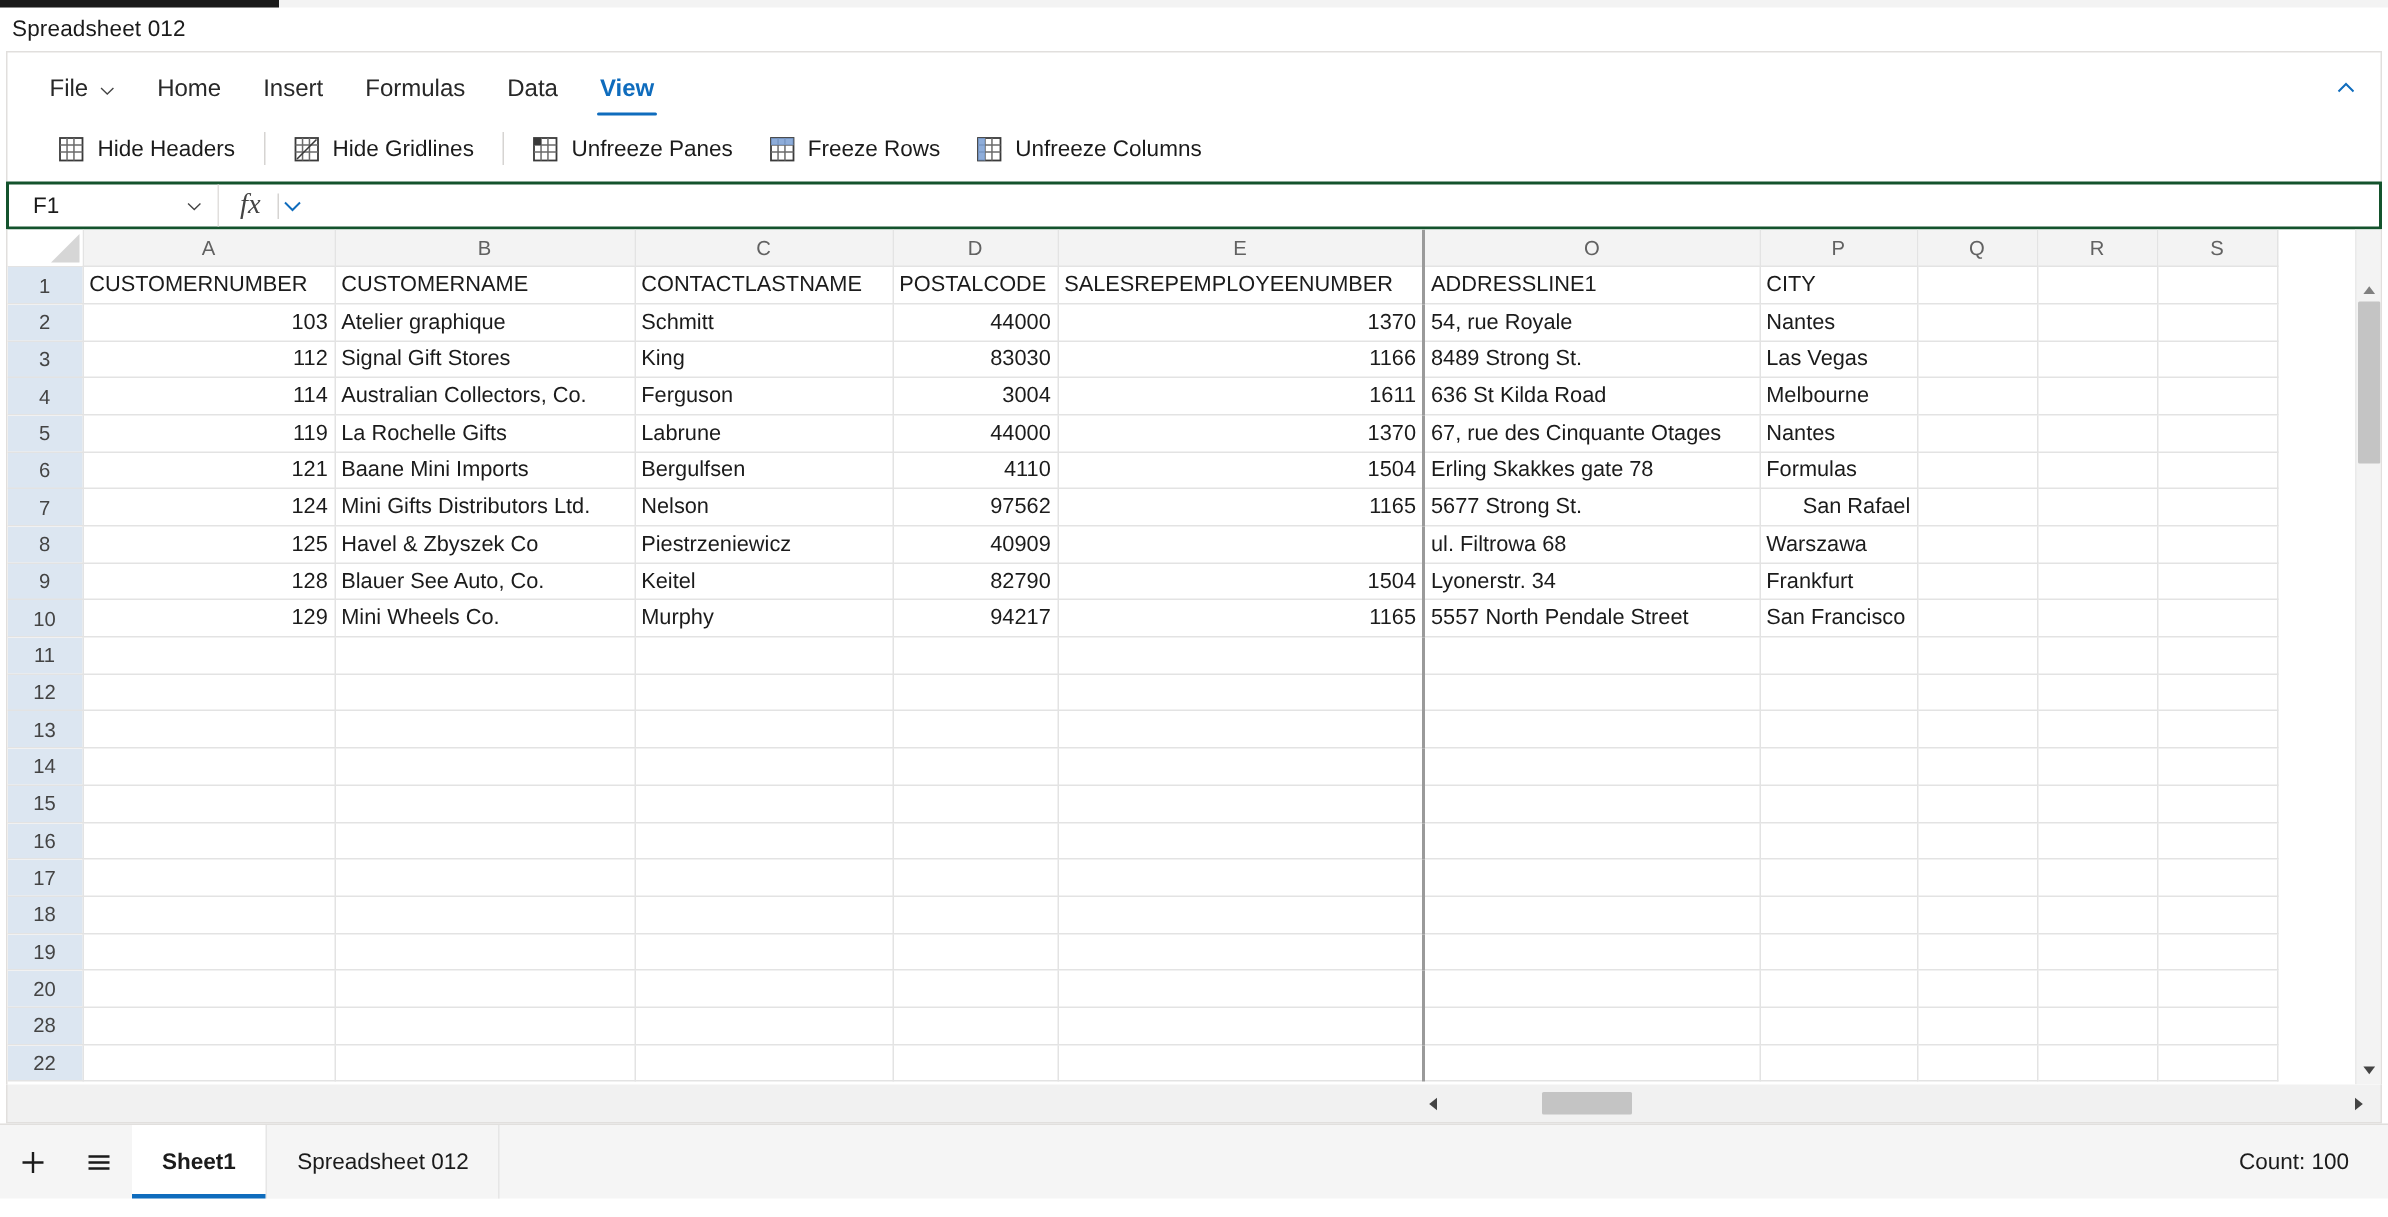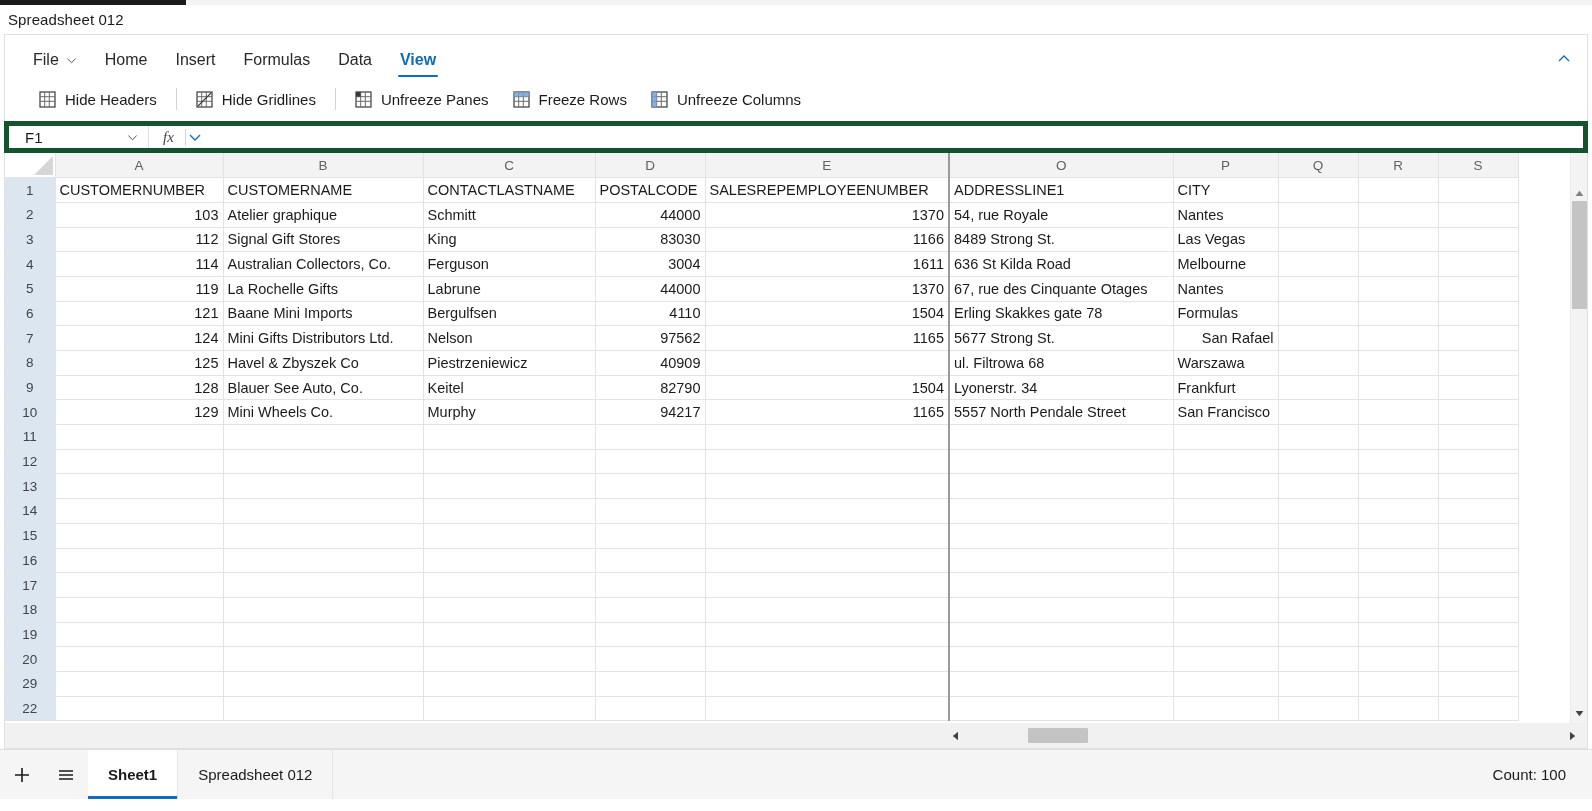--- a/index.html
+++ b/index.html
@@ -87,34 +87,34 @@
     width: 1px; height: 22px; background: #d6d4d2;
     margin: 0 7px;
   }
   .grid-icon { width: 17px; height: 17px; display: block; }
 
   
   .formula-bar {
     margin: 0 4px;
     height: 32px;
     display: flex; align-items: center;
-    border: 5px solid #14532d;
+    border: 2px solid #14532d;
     background: #ffffff;
     position: relative;
   }
   .name-box {
     width: 140px; height: 100%;
     display: flex; align-items: center; justify-content: space-between;
     padding: 0 10px 0 16px;
     border-right: 1px solid #e1dfdd;
     font-size: 15px; color: #1b1b1b;
   }
   .fx-label {
     padding: 0 11px 0 14px;
-    font-size: 15px; font-style: italic;
+    font-size: 19px; font-style: italic;
     font-family: "Liberation Serif", serif;
     color: #444;
   }
   .fx-divider { width: 1px; height: 17px; background: #d6d4d2; }
   .formula-input {
     flex: 1; height: 100%;
     display: flex; align-items: center;
     padding-left: 12px;
     font-size: 15px; color: #1b1b1b;
   }
@@ -636,21 +636,21 @@
             <td style="width: 172px;"></td>
             <td class="num" style="width: 110px;"></td>
             <td class="num" style="width: 244px;"></td>
             <td class="frozen-edge" style="width: 224px;"></td>
             <td style="width: 105px;"></td>
             <td style="width: 80px;"></td>
             <td style="width: 80px;"></td>
             <td style="width: 80px;"></td>
           </tr>
           <tr>
-            <td class="rowhdr">29</td>
+            <td class="rowhdr">28</td>
             <td class="num" style="width: 168px;"></td>
             <td style="width: 200px;"></td>
             <td style="width: 172px;"></td>
             <td class="num" style="width: 110px;"></td>
             <td class="num" style="width: 244px;"></td>
             <td class="frozen-edge" style="width: 224px;"></td>
             <td style="width: 105px;"></td>
             <td style="width: 80px;"></td>
             <td style="width: 80px;"></td>
             <td style="width: 80px;"></td>

